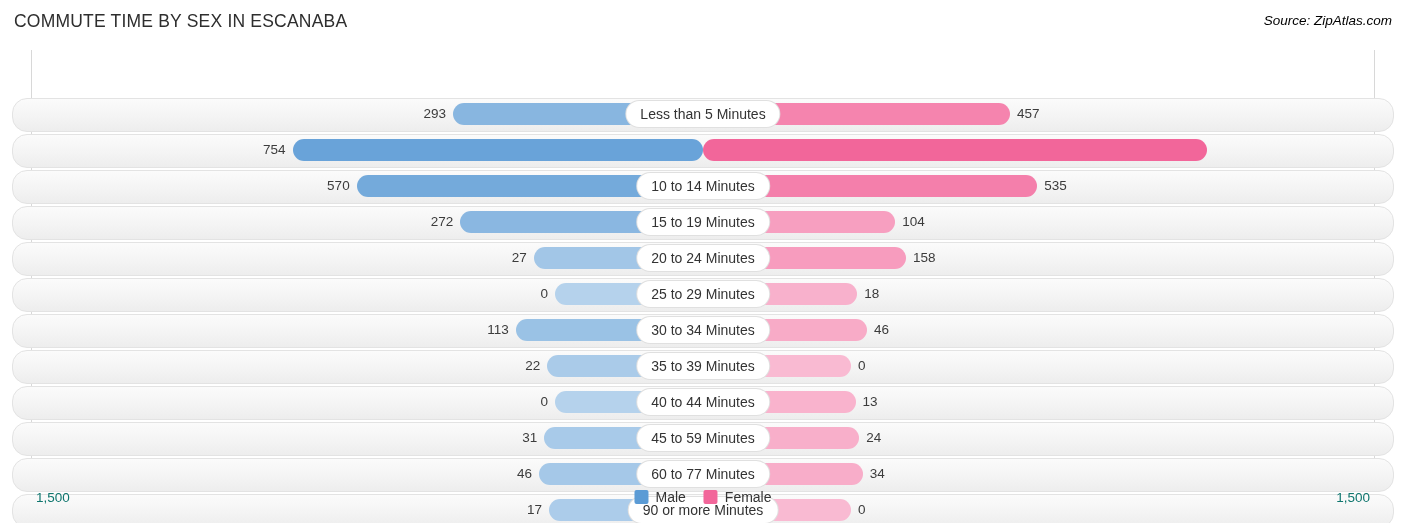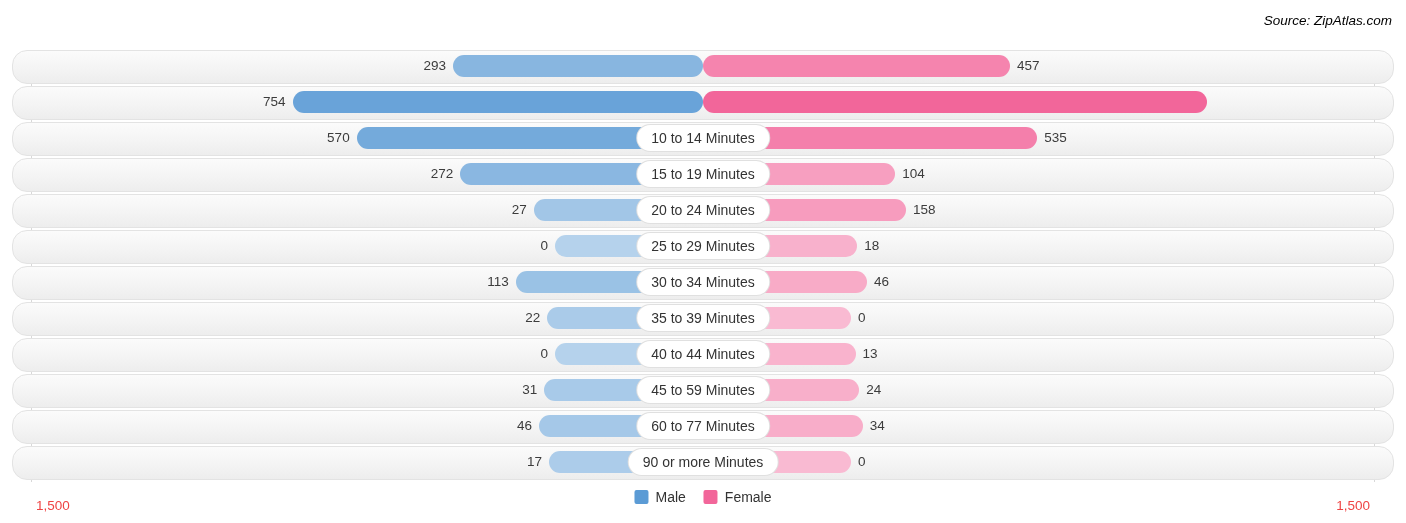--- a/index.html
+++ b/index.html
@@ -63,20 +63,21 @@
 
   .row {
     position: absolute;
     left: 12px;
     width: 1382px;
     height: 34px;
     box-sizing: border-box;
     border: 1px solid #e3e3e3;
     border-radius: 15px;
     background: linear-gradient(to bottom, #fbfbfb 0%, #f4f4f4 55%, #ededed 100%);
+    margin-top: 48px;
   }
 
   .bar {
     position: absolute;
     top: 4px;
     height: 22px;
     border-radius: 11px;
   }
   .bar.male {
     right: 50%;
@@ -122,23 +123,22 @@
     position: absolute;
     left: 0;
     top: 486px;
     width: 1406px;
     height: 37px;
   }
   .axis-label {
     position: absolute;
     top: 4px;
     font-size: 13.5px;
-    color: #ef4444;
-    white-space: nowrap;
-    margin-top: 8px;
+    color: #0f766e;
+    white-space: nowrap;
   }
   .axis-label.left  { left: 36px; }
   .axis-label.right { right: 36px; }
 
   .legend {
     position: absolute;
     left: 50%;
     top: 3px;
     transform: translateX(-50%);
     display: flex;
@@ -159,32 +159,34 @@
   .legend-text {
     font-size: 14px;
     color: #333333;
     white-space: nowrap;
   }
 </style>
 </head>
 <body>
 
 <div class="header">
+  <div class="chart-title">COMMUTE TIME BY SEX IN ESCANABA</div>
   <div class="source">Source: ZipAtlas.com</div>
 </div>
 
 <div class="plot">
   <div class="gridline left"></div>
   <div class="gridline right"></div>
   <div id="rows-host">
       <div class="row" style="top: 4px;">
         <div class="bar male" style="width: 249.964px; background: rgb(136, 182, 224);"></div>
         <div class="bar-value male" style="right: calc(50% + 256.964px);">293</div>
         <div class="bar female" style="width: 307.036px; background: rgb(245, 132, 174);"></div>
         <div class="bar-value female" style="left: calc(50% + 314.036px);">457</div>
+        <div class="cat-pill">Less than 5 Minutes</div>
       </div>
       <div class="row" style="top: 40px;">
         <div class="bar male" style="width: 410.392px; background: rgb(105, 163, 217);"></div>
         <div class="bar-value male" style="right: calc(50% + 417.392px);">754</div>
         <div class="bar female" style="width: 503.656px; background: rgb(242, 102, 154);"></div>
       </div>
       <div class="row" style="top: 76px;">
         <div class="bar male" style="width: 346.36px; background: rgb(116, 170, 219);"></div>
         <div class="bar-value male" style="right: calc(50% + 353.36px);">570</div>
         <div class="bar female" style="width: 334.18px; background: rgb(244, 127, 171);"></div>

